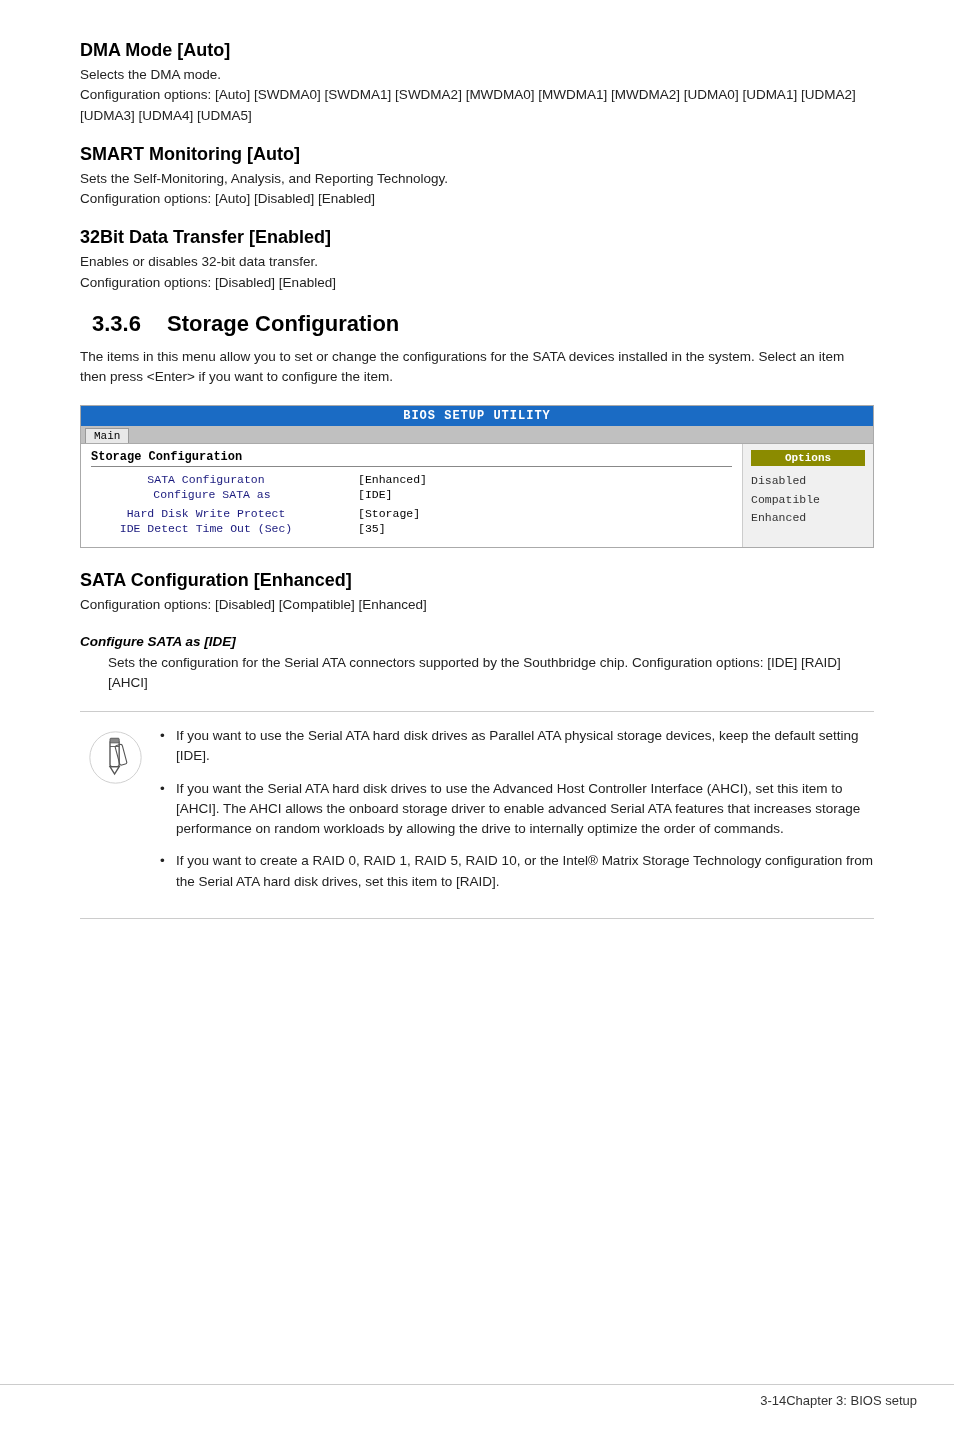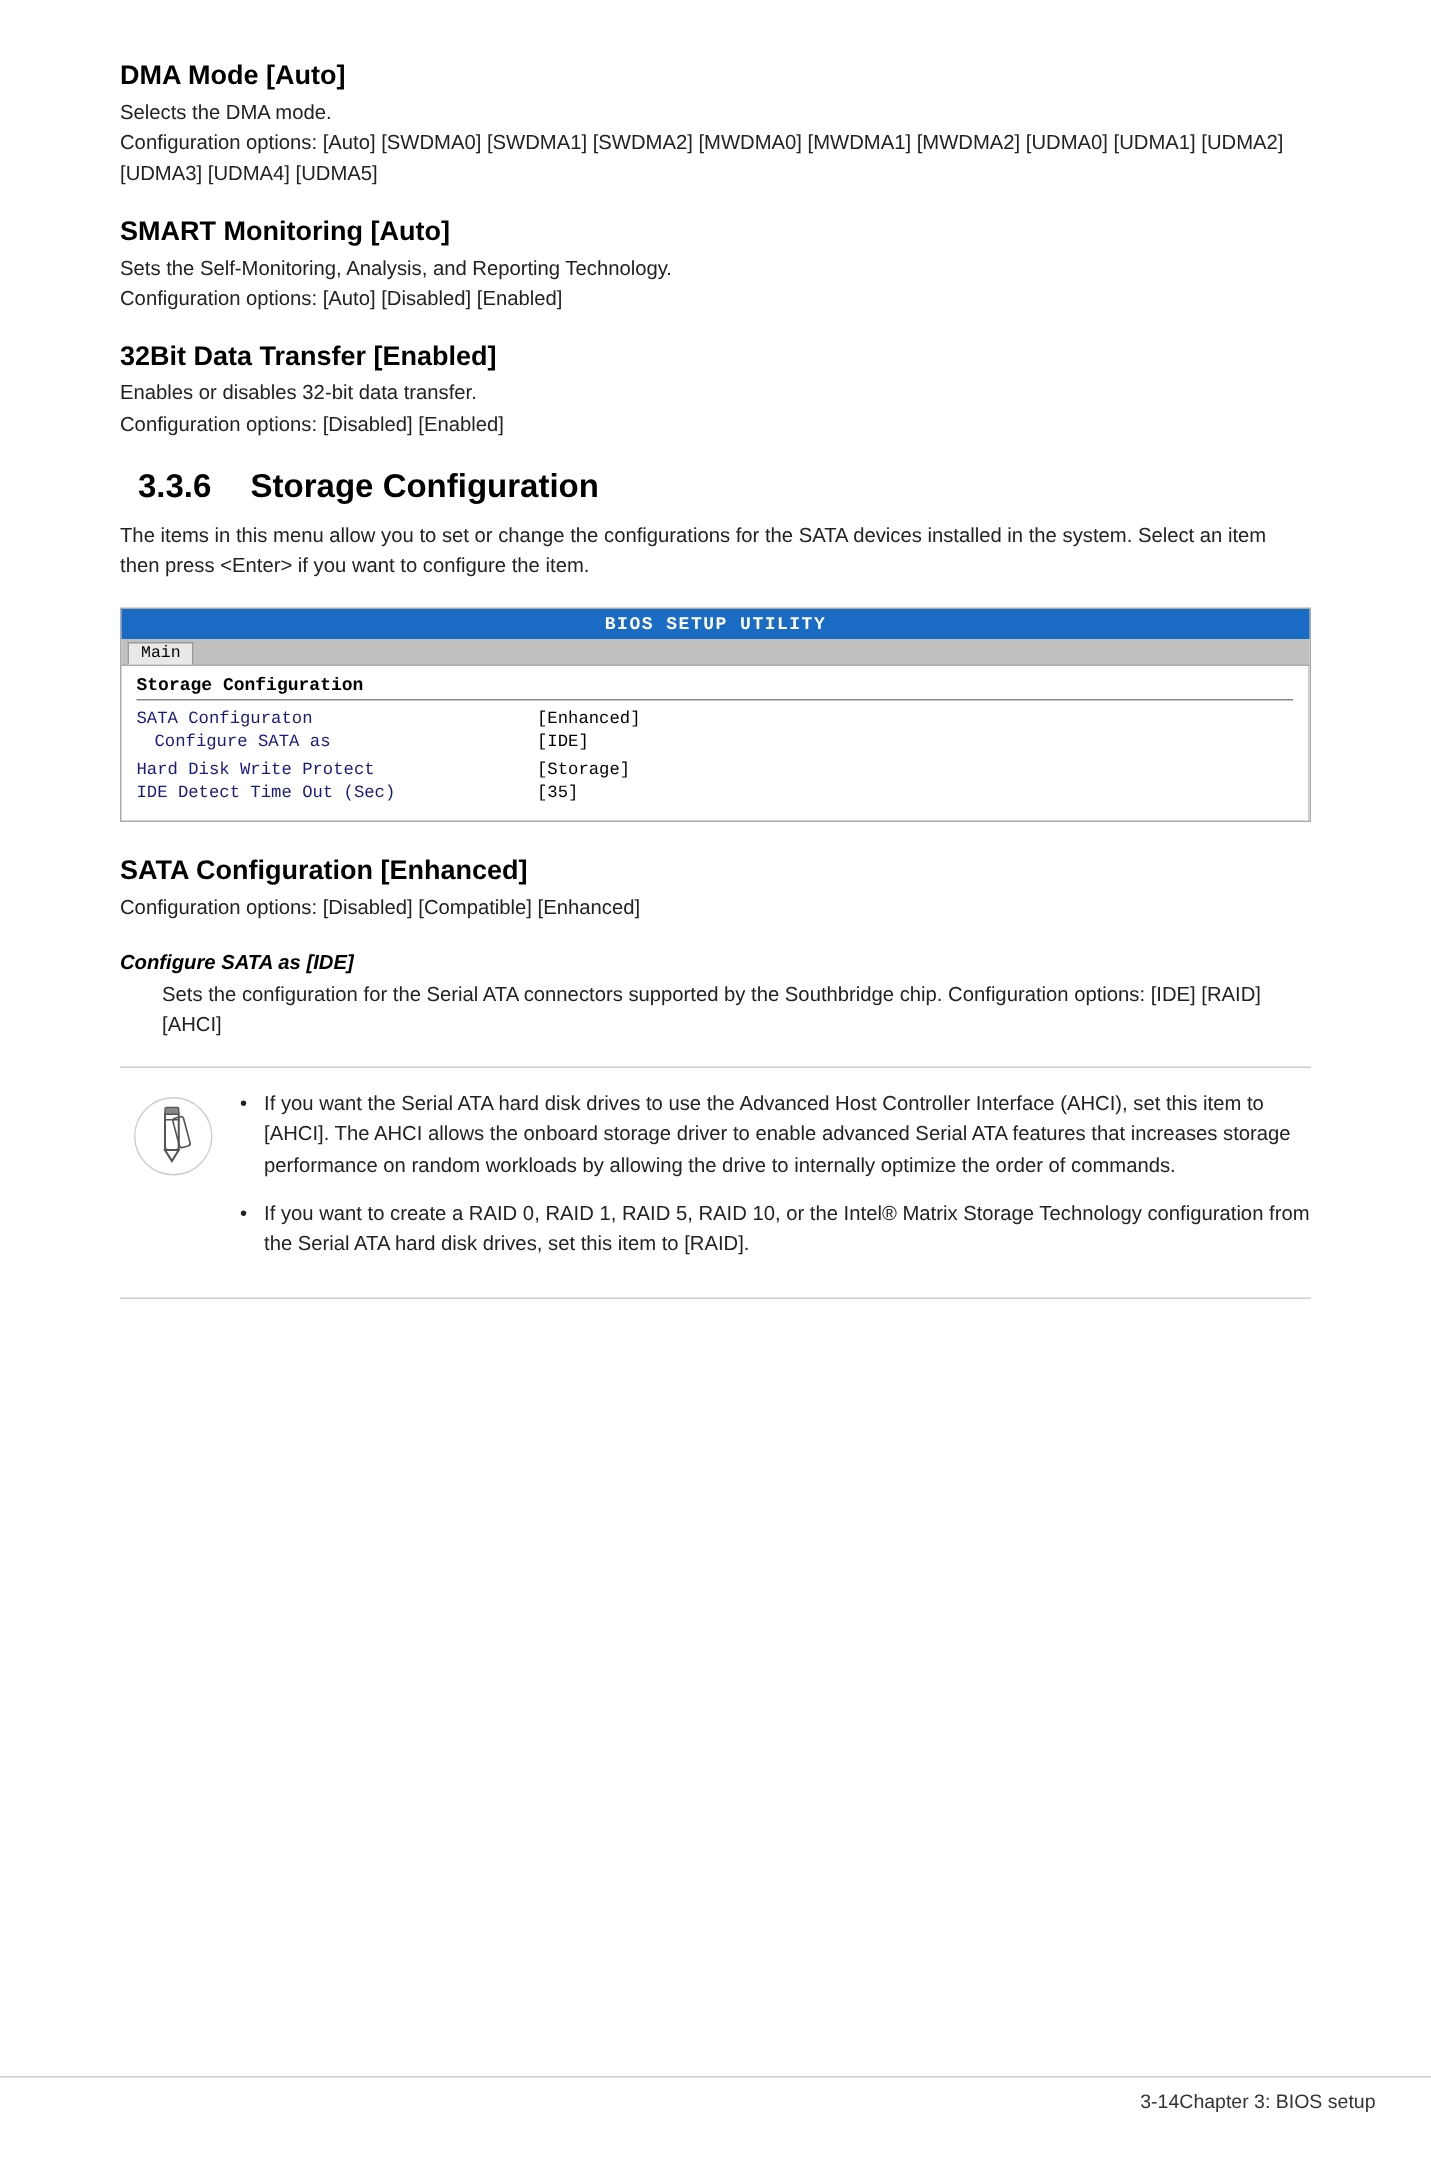--- a/index.html
+++ b/index.html
@@ -104,20 +104,21 @@
 
     .bios-row {
       display: flex;
       margin-bottom: 2px;
       font-size: 11.5px;
     }
 
     .bios-row-label {
       flex: 0 0 230px;
       color: #1a1a7e;
+      text-align: center;
     }
 
     .bios-row-label.indent {
       padding-left: 12px;
     }
 
     .bios-row-value {
       color: #000;
       margin-left: 37px;
     }
@@ -269,20 +270,26 @@
         <div class="bios-row">
           <span class="bios-row-label">Hard Disk Write Protect</span>
           <span class="bios-row-value">[Storage]</span>
         </div>
         <div class="bios-row">
           <span class="bios-row-label">IDE Detect Time Out (Sec)</span>
           <span class="bios-row-value">[35]</span>
         </div>
       </div>
     </div>
+    <div class="bios-sidebar">
+      <div class="bios-sidebar-title">Options</div>
+      <div class="bios-option">Disabled</div>
+      <div class="bios-option">Compatible</div>
+      <div class="bios-option">Enhanced</div>
+    </div>
   </div>
 </div>
 
 <div>
   <div class="section-heading">SATA Configuration [Enhanced]</div>
   <div class="section-body">Configuration options: [Disabled] [Compatible] [Enhanced]</div>
   <div class="subsection-italic">Configure SATA as [IDE]</div>
   <div class="section-body" style="margin-left: 28px;">Sets the configuration for the Serial ATA connectors supported by the Southbridge chip. Configuration options: [IDE] [RAID] [AHCI]</div>
 </div>
 
@@ -301,20 +308,21 @@
         <rect x="14" y="1" width="10" height="5" rx="1" fill="#888" stroke="#555" stroke-width="1"></rect>
 
         <line x1="14" y1="10" x2="24" y2="10" stroke="#555" stroke-width="1"></line>
 
         <rect x="22" y="8" width="8" height="22" rx="2" fill="none" stroke="#555" stroke-width="1.2" transform="rotate(-15,26,19)"></rect>
       </g>
     </svg>
   </div>
   <div class="note-bullets">
     <ul>
+      <li>If you want to use the Serial ATA hard disk drives as Parallel ATA physical storage devices, keep the default setting [IDE].</li>
       <li>If you want the Serial ATA hard disk drives to use the Advanced Host Controller Interface (AHCI), set this item to [AHCI]. The AHCI allows the onboard storage driver to enable advanced Serial ATA features that increases storage performance on random workloads by allowing the drive to internally optimize the order of commands.</li>
       <li>If you want to create a RAID 0, RAID 1, RAID 5, RAID 10, or the Intel® Matrix Storage Technology configuration from the Serial ATA hard disk drives, set this item to [RAID].</li>
     </ul>
   </div>
 </div>
 
 <div class="page-footer">
   <span>3-14</span>
   <span>Chapter 3: BIOS setup</span>
 </div>

